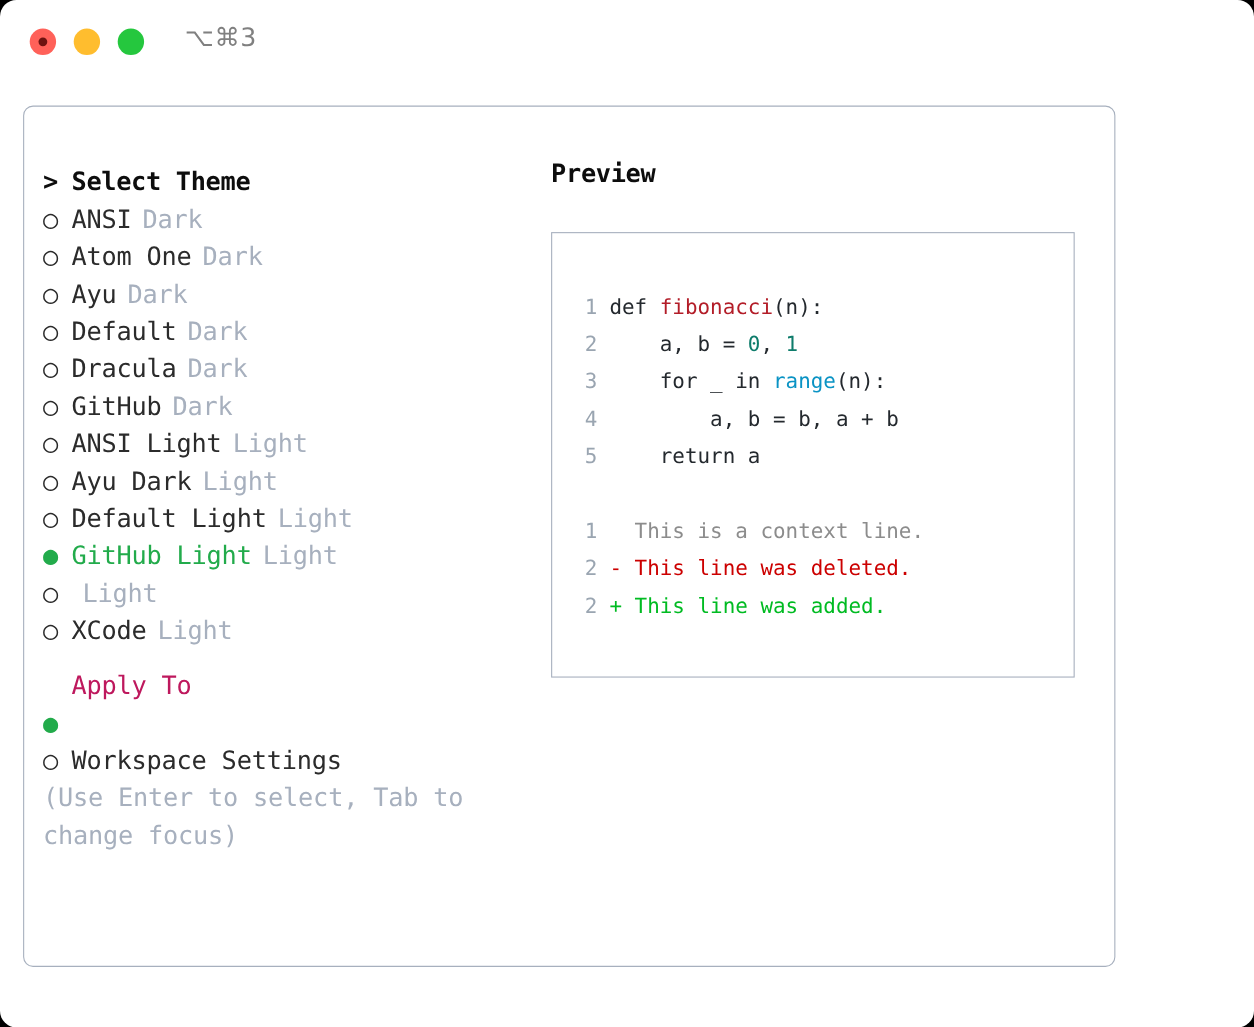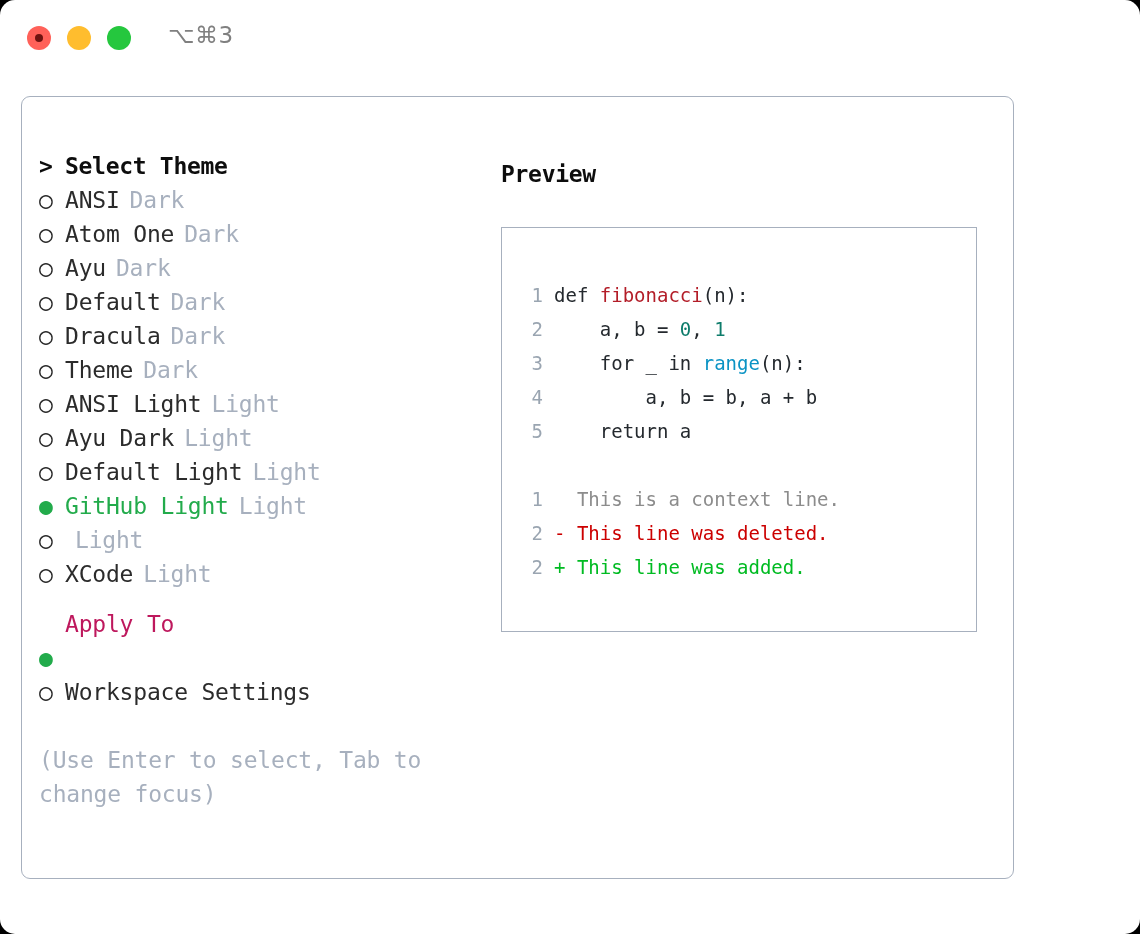--- a/index.html
+++ b/index.html
@@ -122,33 +122,32 @@
   .variant {
     color: #a7b0be;
     margin-left: 10px;
     letter-spacing: -0.2px;
   }
 
   .apply-block { margin-top: 16px; }
   .row.subheading .label { color: #be185d; }
 
   .hint {
-    margin-top: 34px;
     font-size: 23px;
     line-height: 34px;
     color: #a7b0be;
     width: 400px;
     letter-spacing: -0.2px;
   }
 
   
   .right-col {
     position: absolute;
     left: 479px;
-    top: 60px;
+    top: 44px;
     width: 490px;
   }
   .preview-title {
     font-size: 23px;
     font-weight: bold;
     color: #0d0d0d;
     height: 34px;
     line-height: 34px;
     letter-spacing: -0.3px;
   }
@@ -230,21 +229,21 @@
             <span class="label">Default</span>
             <span class="variant">Dark</span>
           </div>
           <div class="row">
             <span class="marker">○</span>
             <span class="label">Dracula</span>
             <span class="variant">Dark</span>
           </div>
           <div class="row">
             <span class="marker">○</span>
-            <span class="label">Theme</span>
+            <span class="label">GitHub</span>
             <span class="variant">Dark</span>
           </div>
           <div class="row">
             <span class="marker">○</span>
             <span class="label">ANSI Light</span>
             <span class="variant">Light</span>
           </div>
           <div class="row">
             <span class="marker">○</span>
             <span class="label">Ayu Dark</span>

